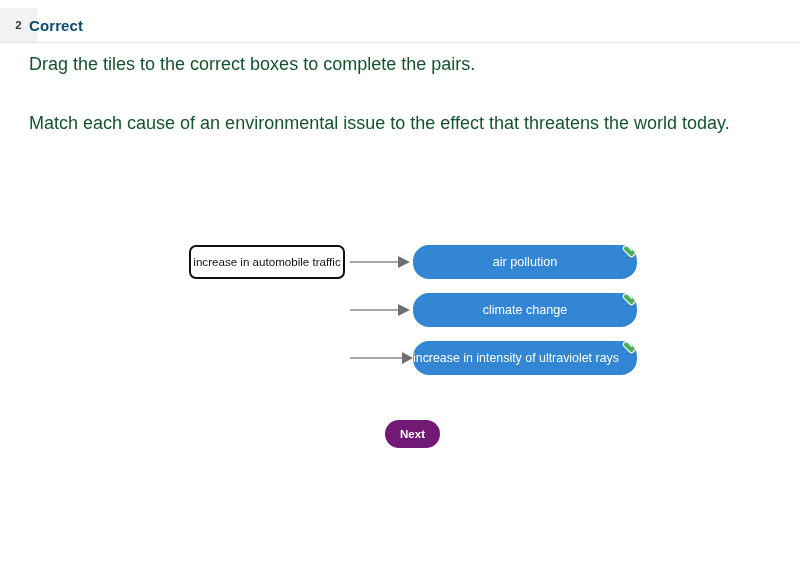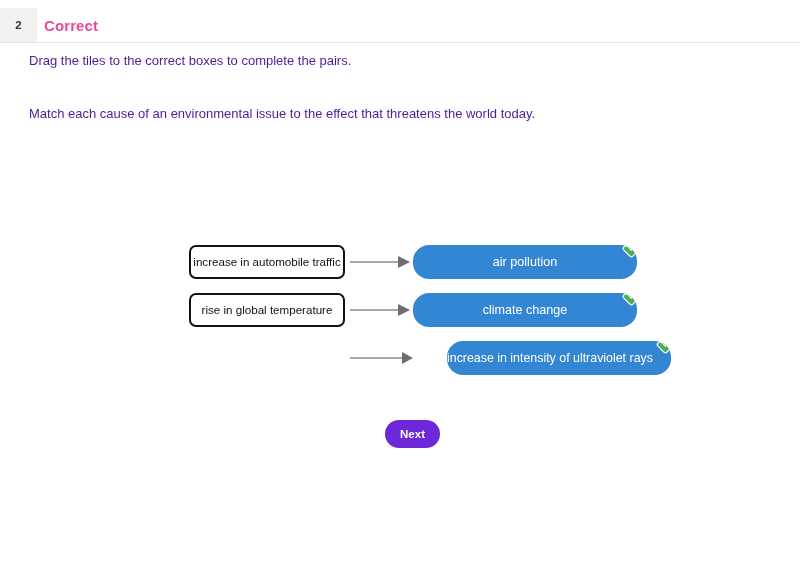--- a/index.html
+++ b/index.html
@@ -36,41 +36,41 @@
     display: flex;
     align-items: center;
     justify-content: center;
     font-size: 11.5px;
     font-weight: bold;
     color: #333333;
     box-sizing: border-box;
   }
   .q-status {
     position: absolute;
-    left: 44px;
+    left: 29px;
     top: 0;
     height: 34px;
     display: flex;
     align-items: center;
     font-size: 15px;
     font-weight: bold;
-    color: #ec4899;
+    color: #0c4a6e;
     letter-spacing: 0.1px;
   }
 
   
   .instructions {
     position: absolute;
     left: 29px;
     top: 52px;
     width: 740px;
   }
   .instr-line {
-    font-size: 13px;
-    color: #4c1d95;
+    font-size: 18px;
+    color: #14532d;
     line-height: 1.35;
   }
   .instr-line.second {
     margin-top: 35px;
   }
 
   
   .match-area {
     position: absolute;
     left: 189px;
@@ -125,40 +125,39 @@
     font-size: 12.6px;
     color: #ffffff;
     text-align: center;
     white-space: nowrap;
     overflow: hidden;
   }
   .target.wide-text {
     font-size: 12.4px;
     justify-content: flex-start;
     padding-left: 0;
-    margin-left: 34px;
   }
   .check {
     position: absolute;
     right: -12px;
     top: -12px;
     width: 30px;
     height: 30px;
     pointer-events: none;
   }
   .check svg { display: block; }
 
   
   .next-button {
     position: absolute;
     left: 385px;
     top: 420px;
     width: 55px;
     height: 28px;
-    background: #6d28d9;
+    background: #701a75;
     border: none;
     border-radius: 14px;
     color: #ffffff;
     font-family: "Liberation Sans", sans-serif;
     font-size: 11.5px;
     font-weight: bold;
     cursor: pointer;
     padding: 0;
   }
 </style>
@@ -190,21 +189,20 @@
       <span class="check">
         <svg width="30" height="30" viewBox="0 0 30 30" aria-hidden="true">
           <path d="M7 15.5 L12.5 21 L24 7.5" fill="none" stroke="#ffffff" stroke-width="6.5" stroke-linecap="round" stroke-linejoin="round"></path>
           <path d="M7 15.5 L12.5 21 L24 7.5" fill="none" stroke="#4caf50" stroke-width="4" stroke-linecap="round" stroke-linejoin="round"></path>
         </svg>
       </span>
     </div>
   </div>
 
   <div class="pair-row">
-    <div class="tile">rise in global temperature</div>
     <div class="connector">
       <svg width="67" height="34" viewBox="0 0 67 34" aria-hidden="true">
         <line x1="4" y1="17" x2="52" y2="17" stroke="#8a8a8a" stroke-width="1.6"></line>
         <polygon points="52,11 64,17 52,23" fill="#6e6e6e"></polygon>
       </svg>
     </div>
     <div class="target">
       <span>climate change</span>
       <span class="check">
         <svg width="30" height="30" viewBox="0 0 30 30" aria-hidden="true">

